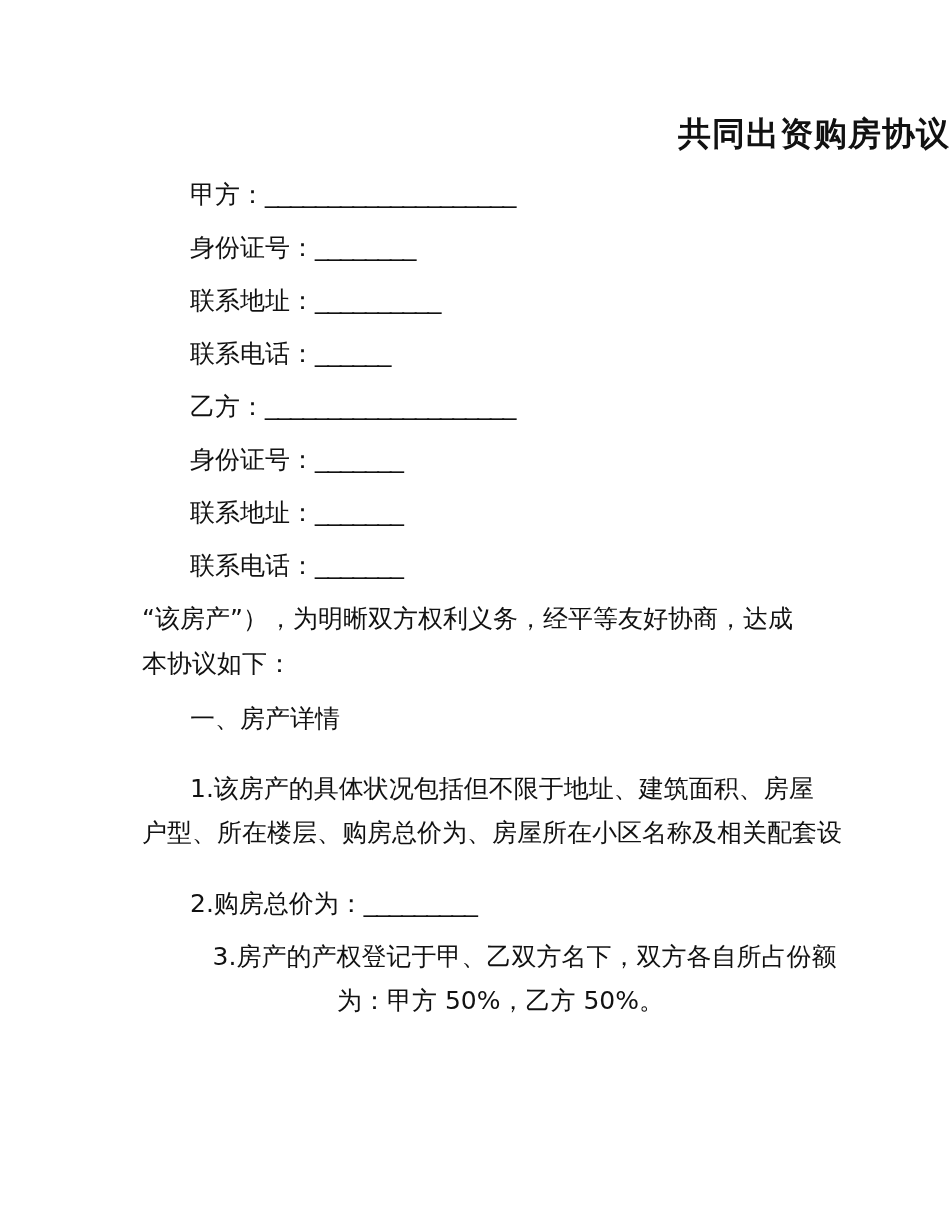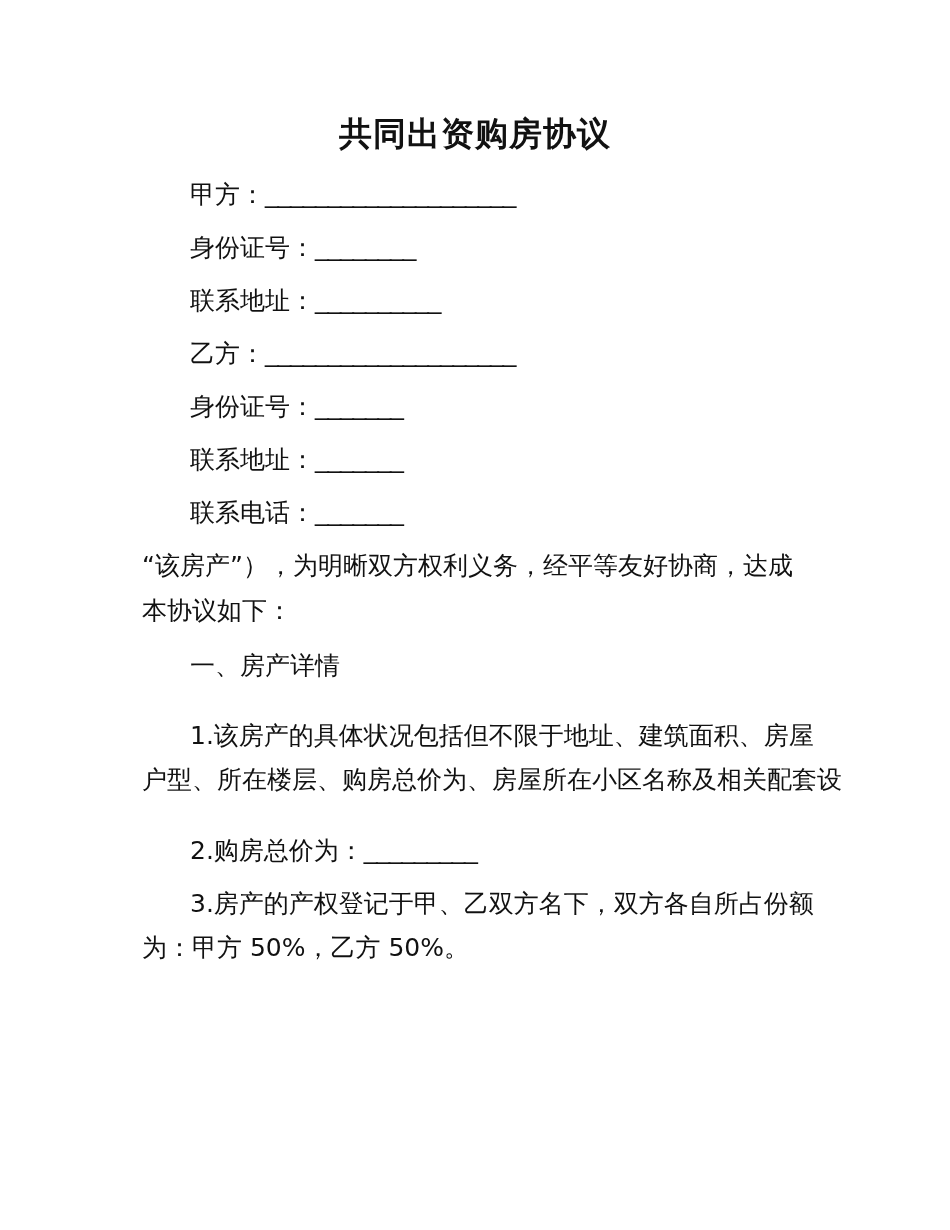--- a/index.html
+++ b/index.html
@@ -13,21 +13,21 @@
     width: 950px; height: 1230px;
     overflow: hidden;
     color: #111111;
     background: #ffffff;
   }
   .title {
     margin: 112px 0 12px 0;
     font-size: 33px;
     line-height: 44px;
     font-weight: bold;
-    text-align: center;
+    text-align: right;
     letter-spacing: 1px;
     white-space: nowrap;
   }
   .content {
     padding: 0 91px 0 142px;
     font-size: 25px;
   }
   .form-rows { margin-top: 7px; }
   .form-row {
     line-height: 53px;
@@ -42,21 +42,21 @@
   .preamble { margin-top: 4px; }
   .pline { line-height: 45px; white-space: nowrap; }
   .indent { padding-left: 48px; }
   .heading {
     margin-top: 10px;
     line-height: 45px;
     padding-left: 48px;
     white-space: nowrap;
   }
   .clause { margin-top: 26px; }
-  .clause.last { margin-top: 9px; }
+  .clause.last { margin-top: 9px; text-align: center; }
   .cline { line-height: 44px; white-space: nowrap; }
 </style>
 </head>
 <body>
 
 <div class="page">
 
   <h1 class="title">共同出资购房协议</h1>
 
   <div class="content">
@@ -64,20 +64,23 @@
     <div class="form-rows">
 
       <div class="form-row">
         <span>甲方：</span><span class="blank">____________________</span>
       </div>
       <div class="form-row">
         <span>身份证号：</span><span class="blank">________</span>
       </div>
       <div class="form-row">
         <span>联系地址：</span><span class="blank">__________</span>
+      </div>
+      <div class="form-row">
+        <span>联系电话：</span><span class="blank">______</span>
       </div>
 
       <div class="form-row">
         <span>乙方：</span><span class="blank">____________________</span>
       </div>
       <div class="form-row">
         <span>身份证号：</span><span class="blank">_______</span>
       </div>
       <div class="form-row">
         <span>联系地址：</span><span class="blank">_______</span>

